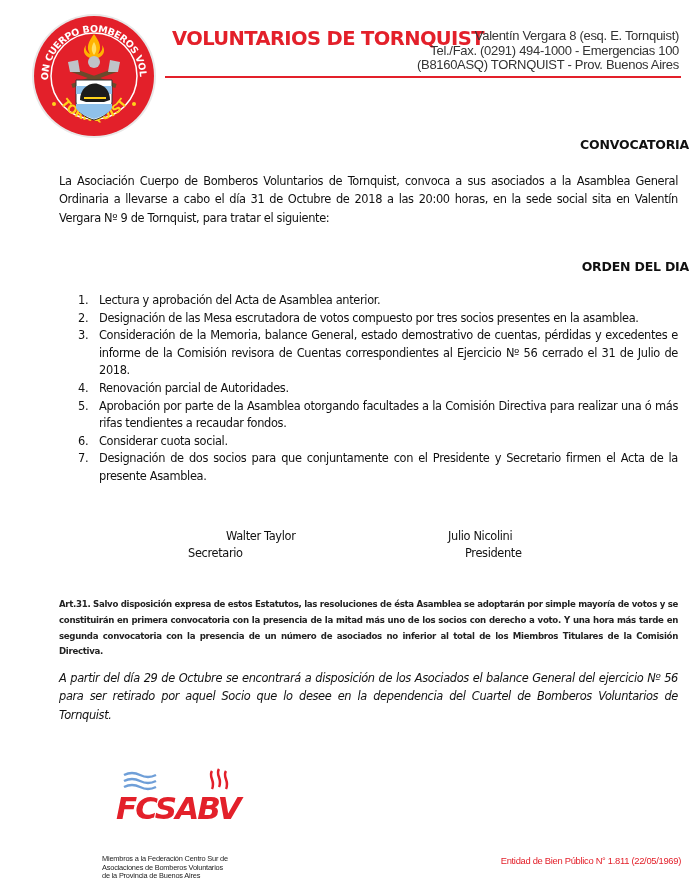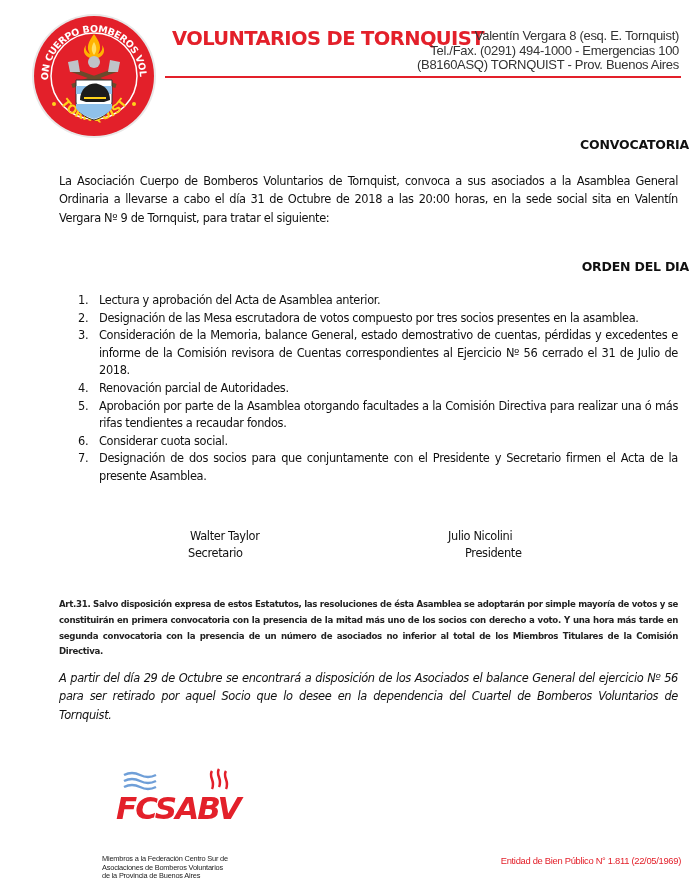--- a/index.html
+++ b/index.html
@@ -87,21 +87,21 @@
   <li><span class="num">1.</span><span>Lectura y aprobación del Acta de Asamblea anterior.</span></li>
   <li><span class="num">2.</span><span>Designación de las Mesa escrutadora de votos compuesto por tres socios presentes en la asamblea.</span></li>
   <li><span class="num">3.</span><span>Consideración de la Memoria, balance General, estado demostrativo de cuentas, pérdidas y excedentes e informe de la Comisión revisora de Cuentas correspondientes al Ejercicio Nº 56 cerrado el 31 de Julio de 2018.</span></li>
   <li><span class="num">4.</span><span>Renovación parcial de Autoridades.</span></li>
   <li><span class="num">5.</span><span>Aprobación por parte de la Asamblea otorgando facultades a la Comisión Directiva para realizar una ó más rifas tendientes a recaudar fondos.</span></li>
   <li><span class="num">6.</span><span>Considerar cuota social.</span></li>
   <li><span class="num">7.</span><span>Designación de dos socios para que conjuntamente con el Presidente y Secretario firmen el Acta de la presente Asamblea.</span></li>
 </ol>
 
 <div class="sig" style="left:188px; top:528px;">
-  <div style="padding-left:2px;">Walter Taylor</div>
+  <div style="padding-left:2px;margin-left:36px;">Walter Taylor</div>
   <div>Secretario</div>
 </div>
 
 <div class="sig" style="left:448px; top:528px;">
   <div>Julio Nicolini</div>
   <div style="padding-left:17px;">Presidente</div>
 </div>
 
 <div class="art">Art.31. Salvo disposición expresa de estos Estatutos, las resoluciones de ésta Asamblea se adoptarán por simple mayoría de votos y se constituirán en primera convocatoria con la presencia de la mitad más uno de los socios con derecho a voto. Y una hora más tarde en segunda convocatoria con la presencia de un número de asociados no inferior al total de los Miembros Titulares de la Comisión Directiva.</div>
 

